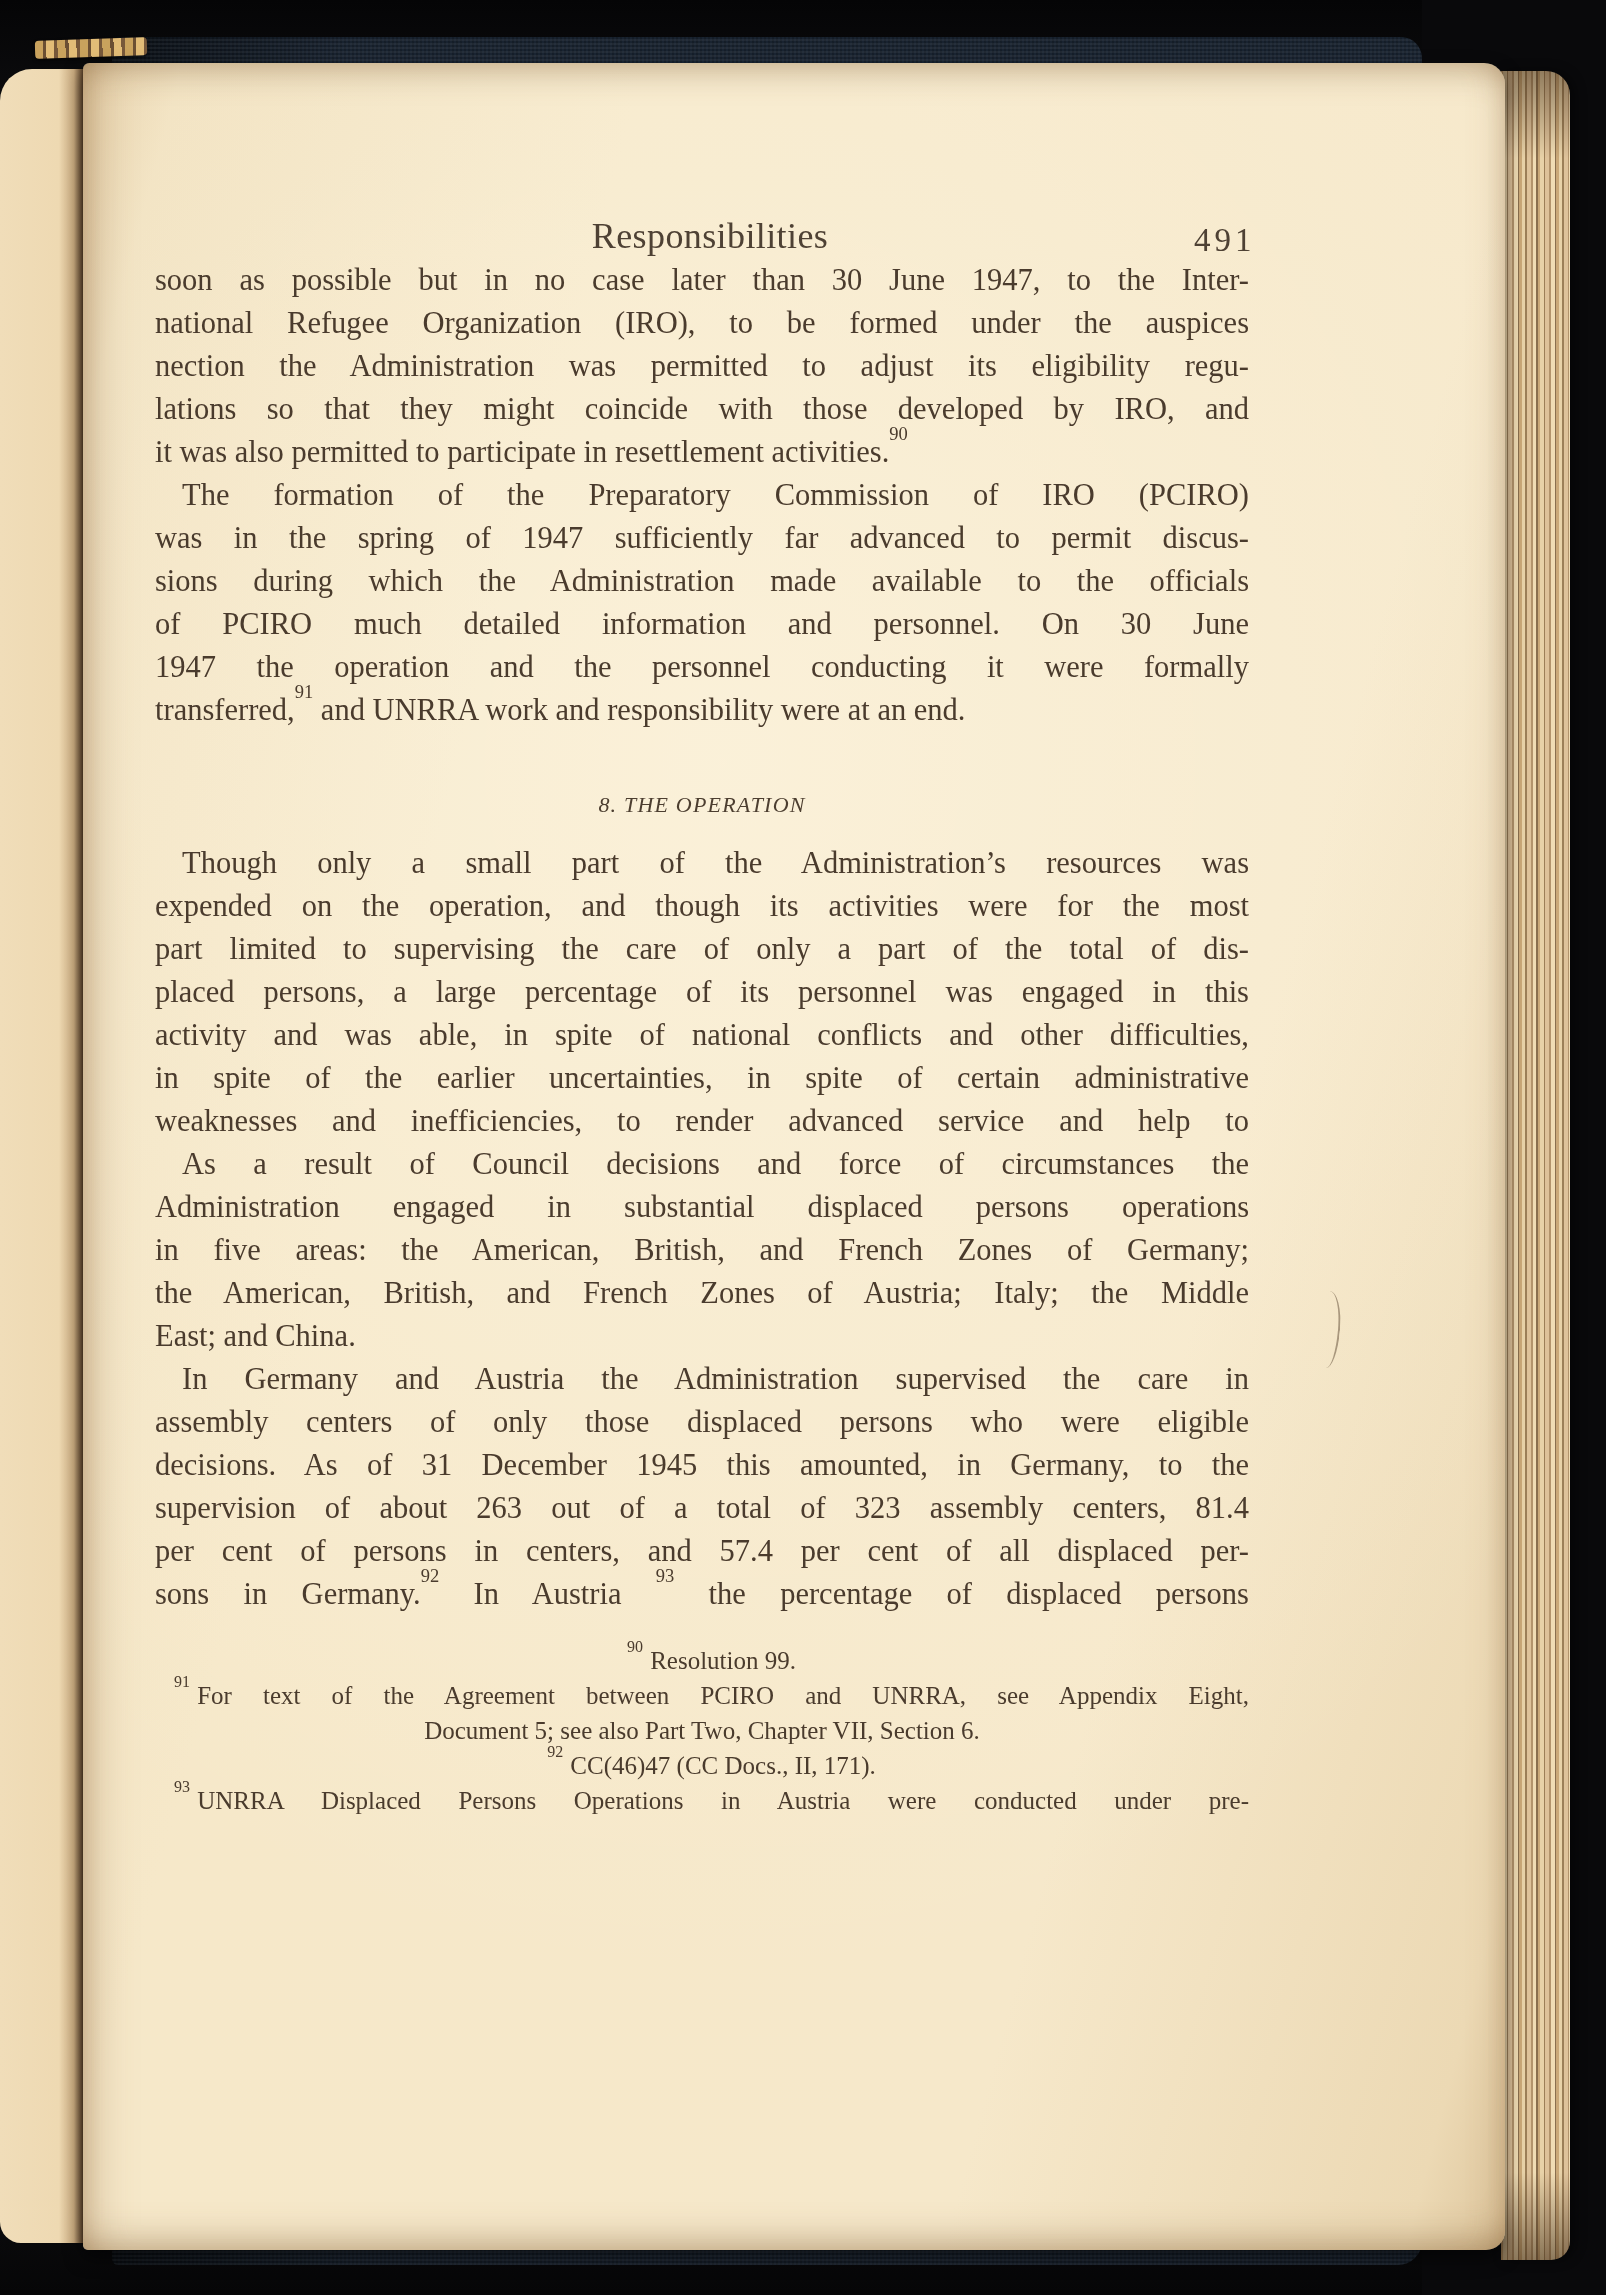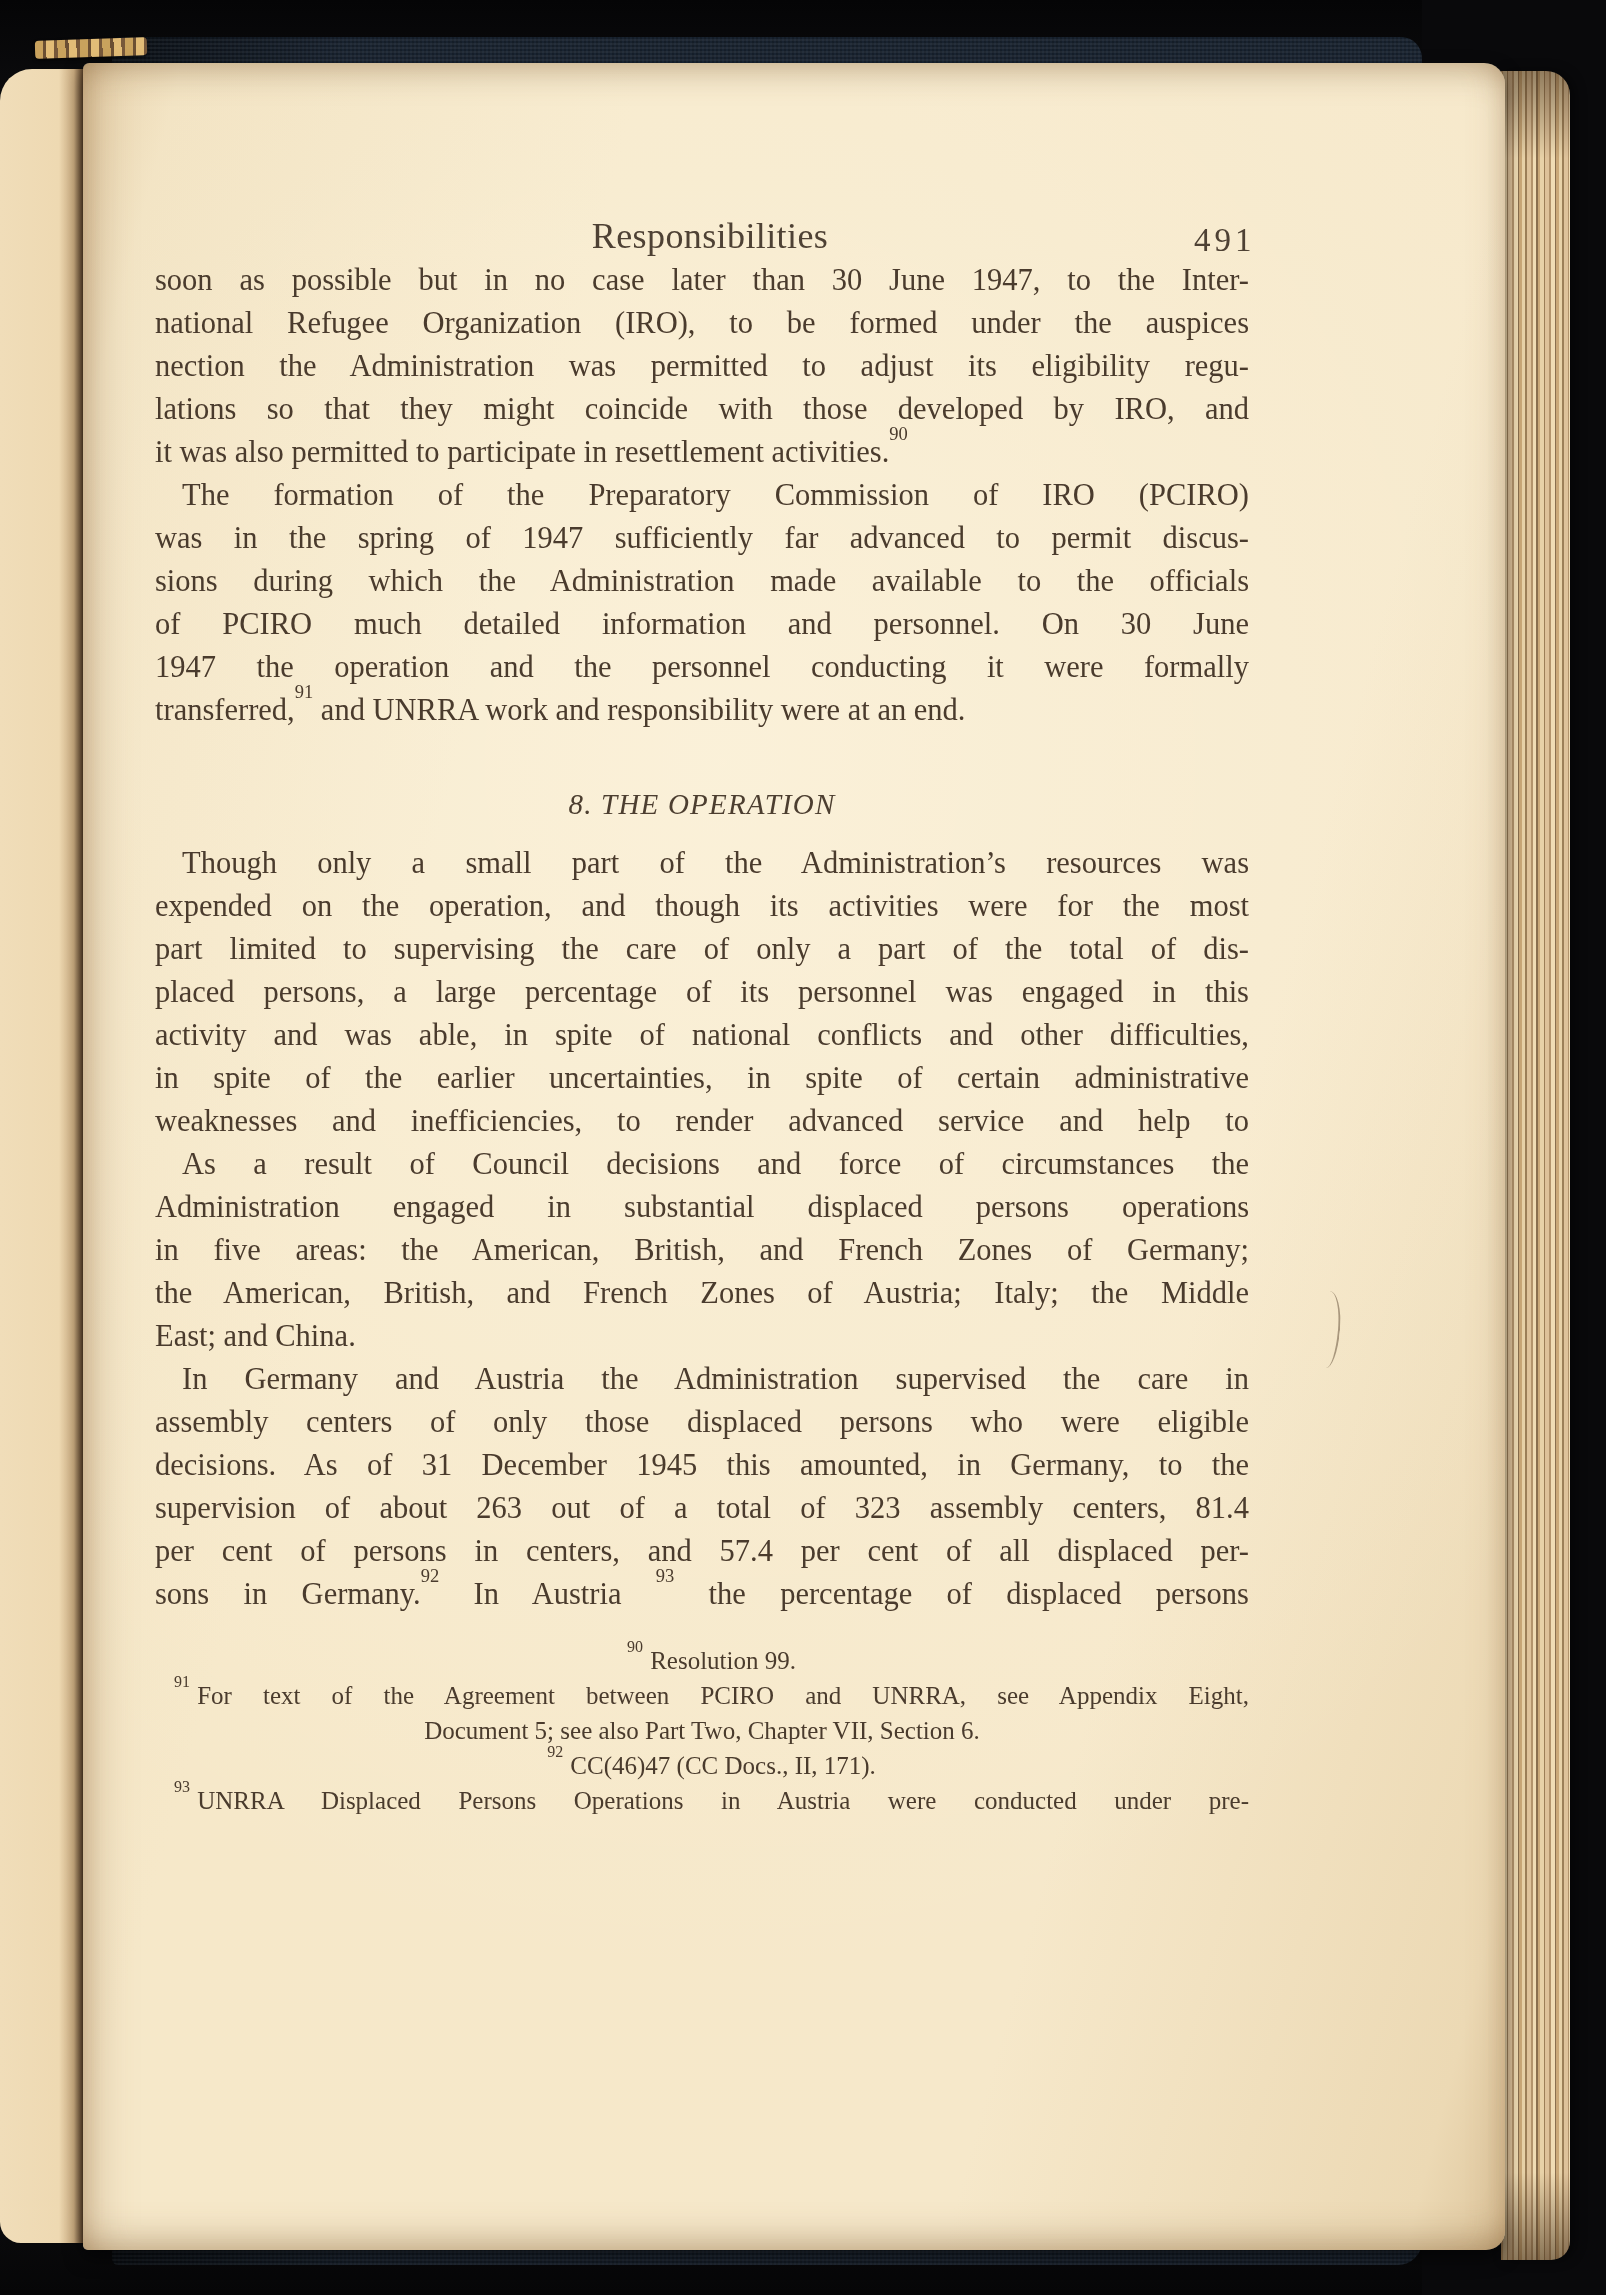--- a/index.html
+++ b/index.html
@@ -54,21 +54,21 @@
   .title { text-align:center; font-size:36px; line-height:56px; color:#4e4134; letter-spacing:0.4px; }
   .pagenum { position:absolute; right:1.6px; top:14px; font-size:33px; letter-spacing:4px; color:#4e4134; }
 
   .textblock { position:absolute; left:72px; top:196px; width:1094px; }
   .bl { font-size:30.5px; line-height:43px; white-space:normal;
         text-align:justify; text-align-last:left; color:#4a3b2d; }
   .bl.j { text-align-last:justify; }
   .bl.ind { text-indent:27px; }
   .ref { font-size:18.5px; position:relative; top:-11.2px; line-height:0; }
 
-  .sect { font-size:29px; line-height:43px; margin-top:51px; margin-bottom:16px;
+  .sect { font-size:22px; line-height:43px; margin-top:51px; margin-bottom:16px;
           text-align:center; font-style:italic; letter-spacing:1.2px; color:#4c3e30; }
 
   .footnotes { margin-top:27px; }
   .fl { font-size:25px; line-height:35px; text-align:center; padding-left:19px; color:#4a3b2d; }
   .fl.j { text-align:justify; text-align-last:justify; }
   .fl.noind { padding-left:0; }
   .fl .ref { font-size:16px; top:-8px; margin-right:7.2px; }
 
   
   .pencil { position:absolute; left:1236px; top:1228px; width:21px; height:77px;

